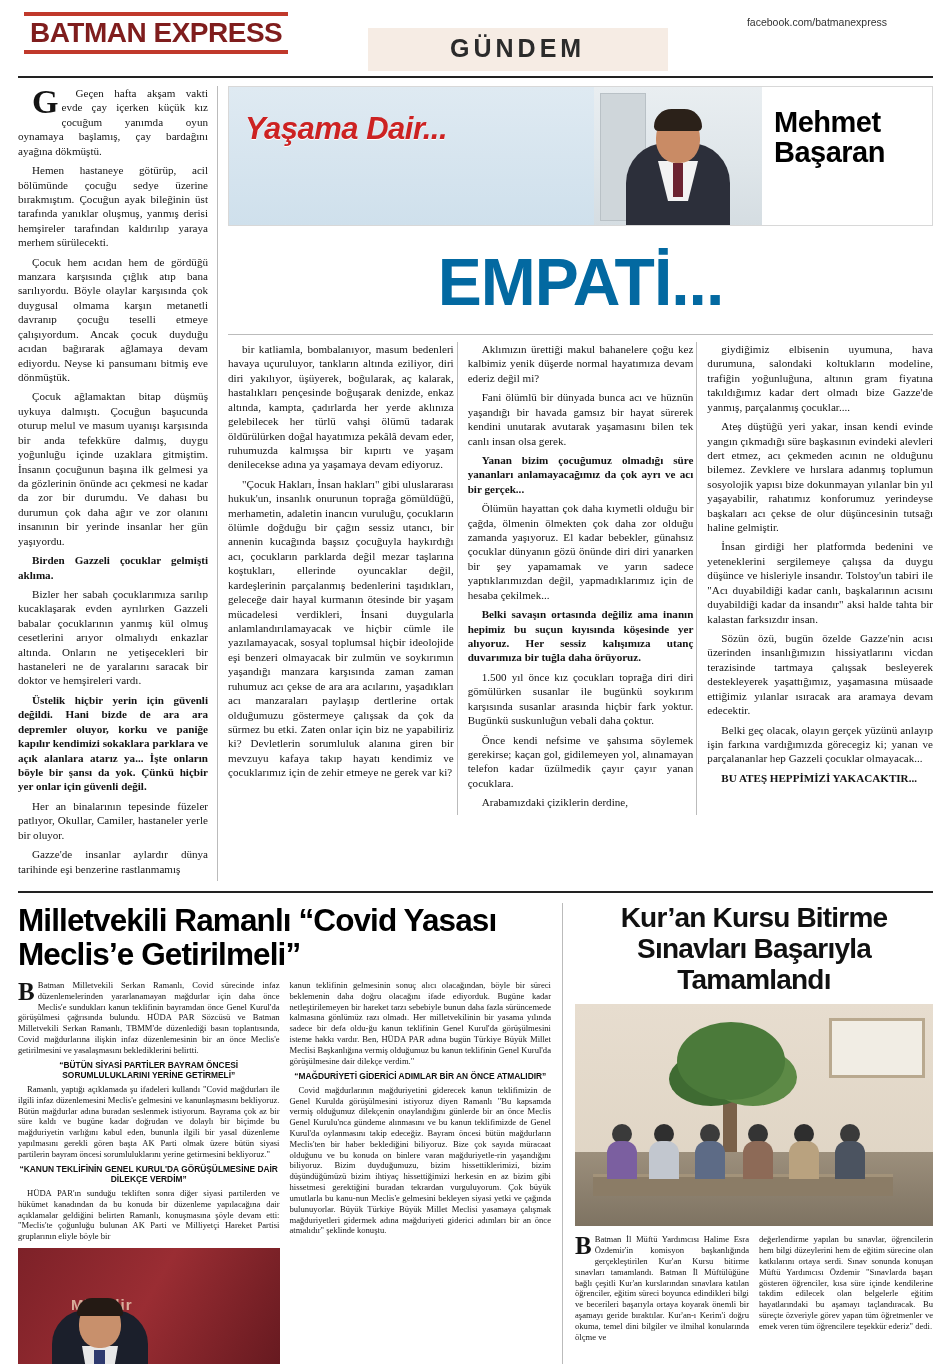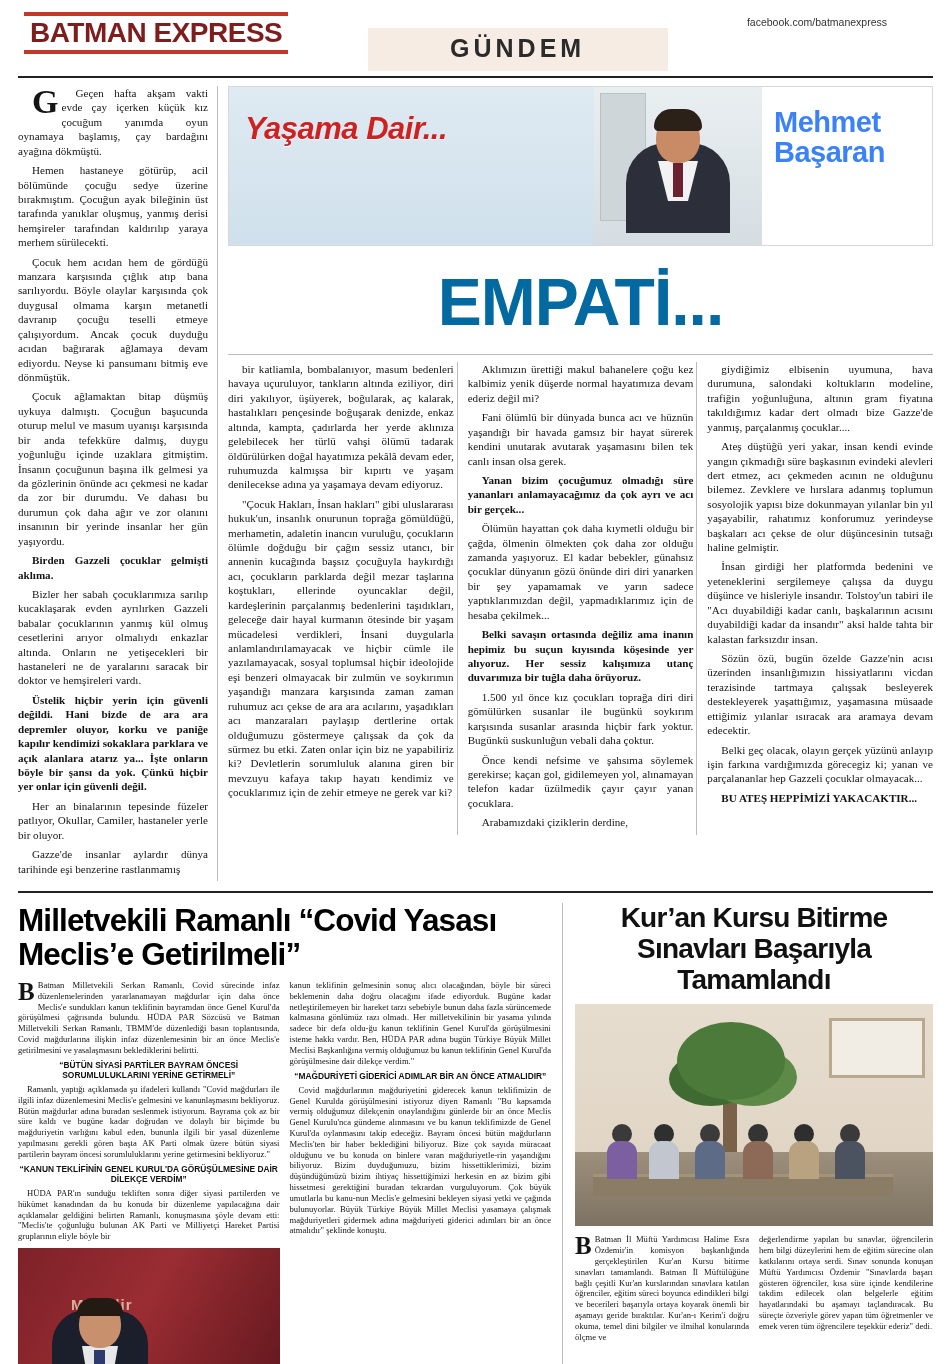--- a/index.html
+++ b/index.html
@@ -128,21 +128,21 @@
     font-size: 34px;
     line-height: 0.82;
     font-weight: bold;
     padding: 2px 3px 0 0;
   }
 
   
   .columnist {
     display: flex;
     align-items: stretch;
-    height: 160px;
+    height: 140px;
     border: 1px solid #d8d8d8;
     background: linear-gradient(#dfeaf2, #cfe0ec);
     overflow: hidden;
   }
   .col-title-wrap {
     flex: 1;
     padding: 24px 0 0 16px;
   }
   .col-title {
     font-family: "Liberation Sans", sans-serif;
@@ -193,21 +193,21 @@
   .col-name-wrap {
     width: 170px;
     background: #ffffff;
     padding: 20px 8px 0 12px;
   }
   .col-name {
     font-family: "Liberation Sans", sans-serif;
     font-weight: bold;
     font-size: 29px;
     line-height: 1.05;
-    color: #3b82f6;
+    color: #000000;
     letter-spacing: -0.5px;
   }
 
   .headline-empati {
     font-family: "Liberation Sans", sans-serif;
     font-weight: bold;
     font-size: 66px;
     text-align: center;
     letter-spacing: -1px;
     color: #0369a1;

